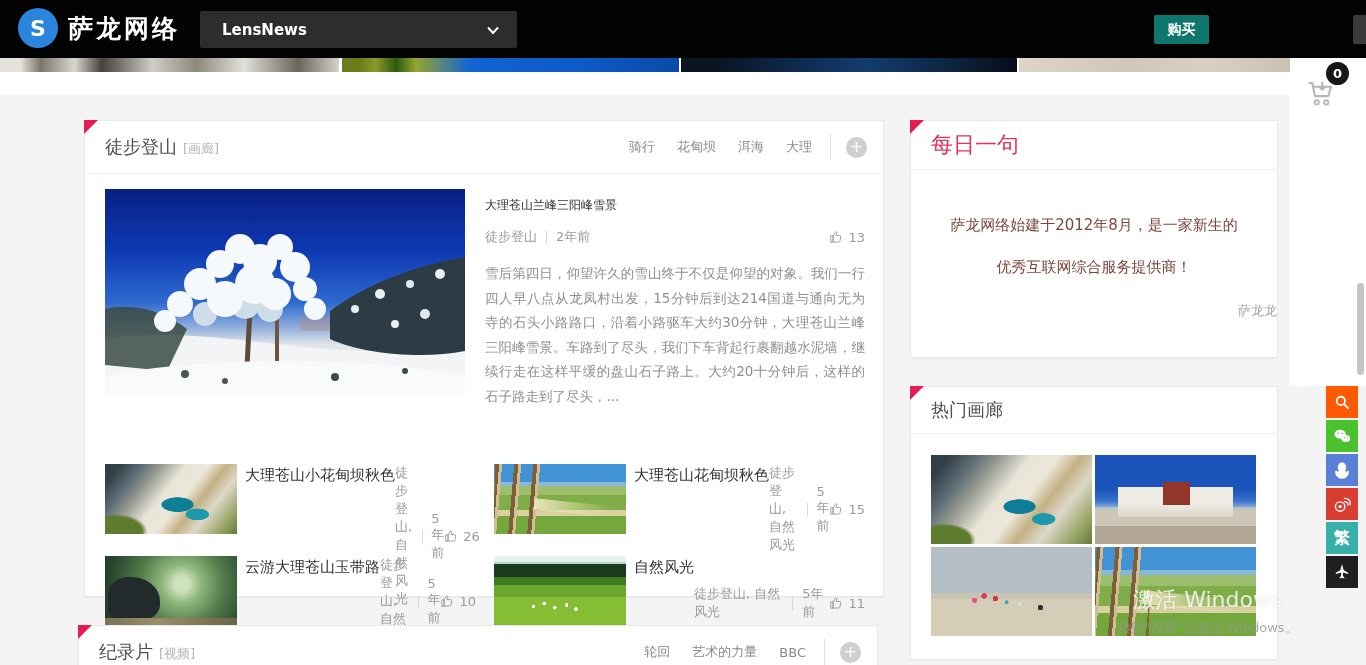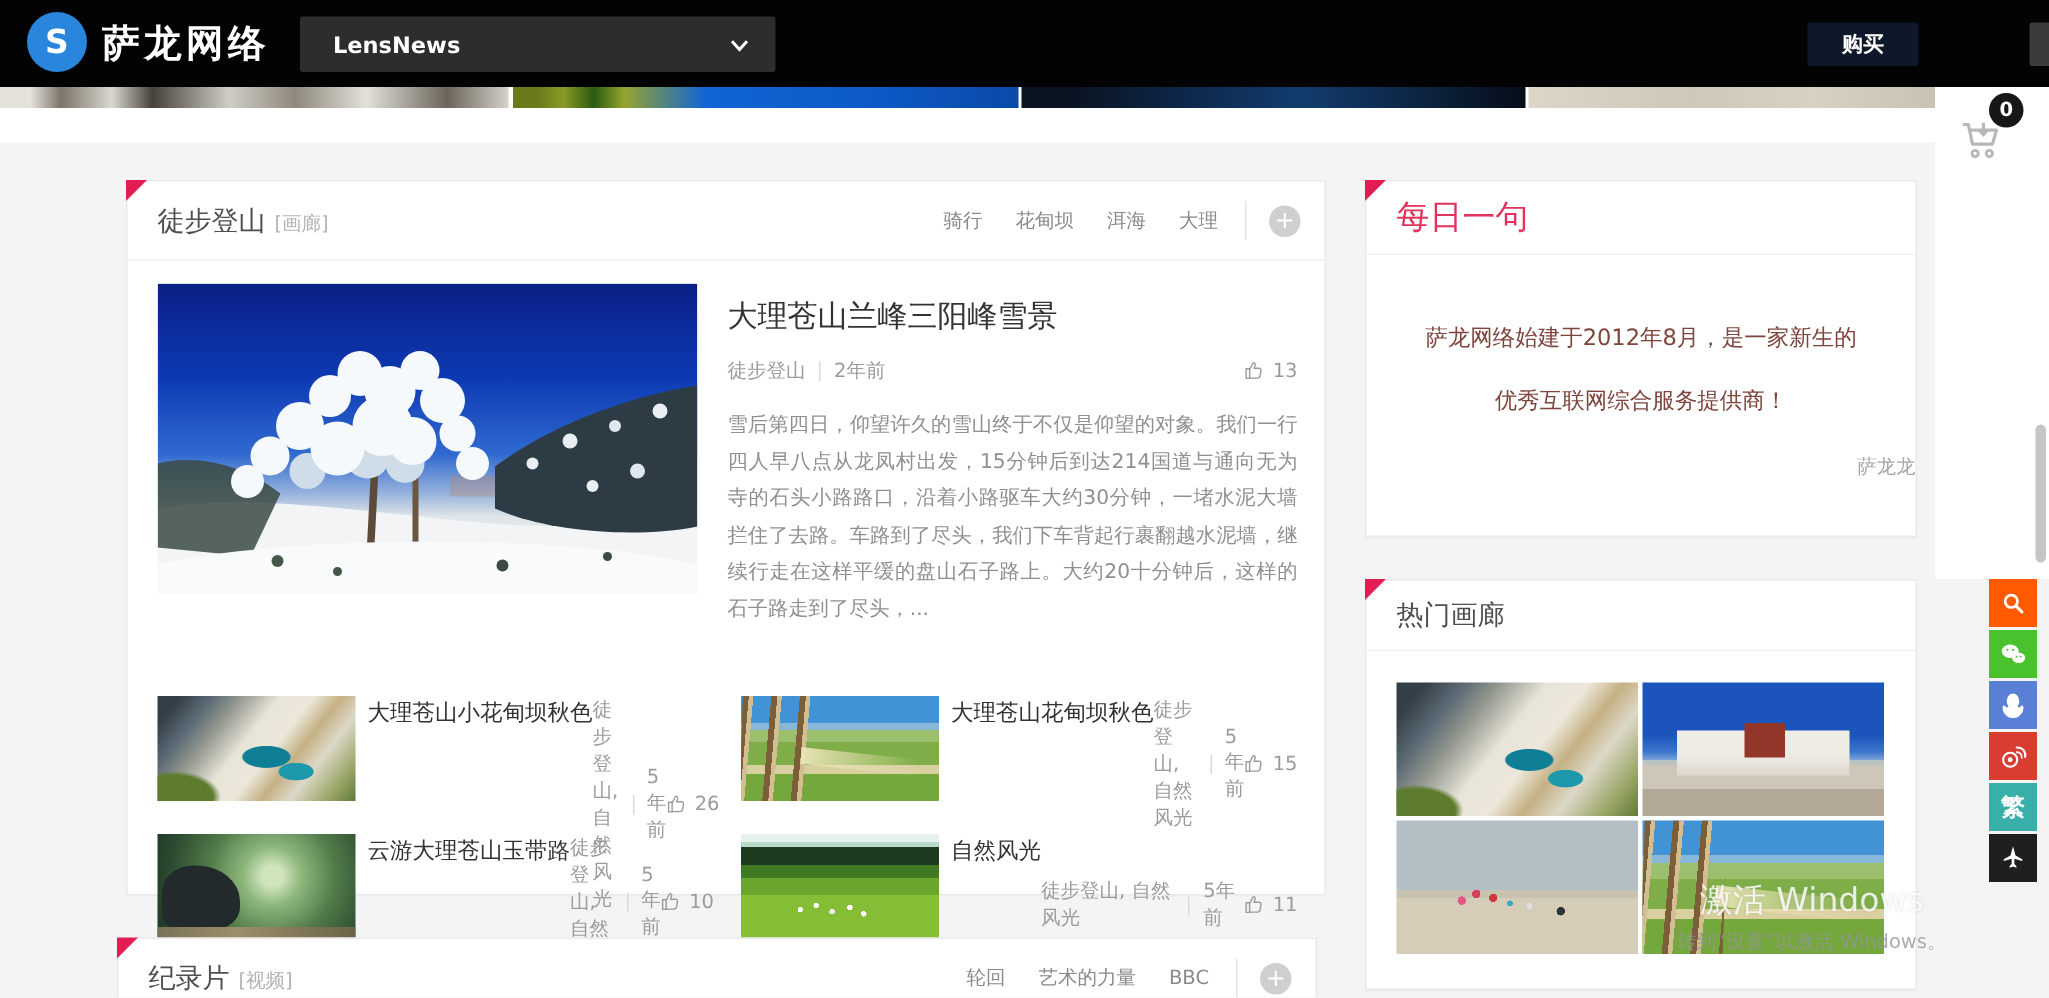--- a/index.html
+++ b/index.html
@@ -10,21 +10,21 @@
   .hdr{position:absolute;top:0;left:0;width:1366px;height:58px;background:#030303;z-index:20;}
   .logo{position:absolute;left:18px;top:8px;display:flex;align-items:center;cursor:pointer;}
   .logo-badge{width:40px;height:40px;border-radius:50%;background:#2a85dd;color:#fff;font-size:22px;font-weight:bold;
     display:flex;align-items:center;justify-content:center;}
   .logo-text{color:#fff;font-size:25px;font-weight:bold;letter-spacing:3px;margin-left:10px;}
   .nav-select{position:absolute;left:200px;top:11px;width:317px;height:37px;background:#2d2d2d;border-radius:2px;
     display:flex;align-items:center;justify-content:space-between;padding:0 16px 0 22px;box-sizing:border-box;cursor:pointer;}
   .nav-select span{color:#fff;font-size:15px;font-weight:bold;}
   .hdr-btn{position:absolute;top:15px;height:29px;border:none;border-radius:2px;color:#fff;font-size:14px;font-weight:bold;
     font-family:inherit;cursor:pointer;}
-  .btn-buy{left:1205px;width:74px;background:#0f172a;}
+  .btn-buy{left:1154px;width:55px;background:#0f766e;}
   .btn-close{left:1353px;width:64px;background:#3b3b3b;}
 
   
   .white-band{position:absolute;top:58px;left:0;width:1366px;height:37px;background:#fff;}
   .right-col{position:absolute;top:58px;left:1290px;width:76px;height:328px;background:#fff;}
   .banner{position:absolute;top:58px;left:0;height:14px;z-index:5;}
   .slide{position:absolute;top:0;height:14px;cursor:pointer;}
   .bn-1{left:0;width:339px;background:linear-gradient(90deg,#e5e2dc 0 6%,#7b7468 12%,#d9d7d0 22%,#46413a 30%,#cfcdc6 45%,#8f897c 58%,#e2e0da 72%,#6b655a 88%,#d5d2cb 100%);}
   .bn-2{left:342px;width:337px;background:linear-gradient(90deg,#6b7a1a 0 5%,#8a9a28 10%,#2a5a10 16%,#96a42e 22%,#1164d4 38%,#0d5ac8 70%,#0a4aa8 100%);}
   .bn-3{left:681px;width:336px;background:linear-gradient(90deg,#0a1422 0 10%,#0e2a4e 35%,#123c6e 55%,#0c2440 80%,#060d18 100%);}
@@ -48,21 +48,21 @@
   .vsep{width:1px;height:26px;background:#e3e3e3;margin:0 15px 0 18px;}
   .add-btn{width:21px;height:21px;border-radius:50%;background:#cfcfcf;color:#fff;font-size:16px;line-height:19px;
     text-align:center;cursor:pointer;}
 
   .card-gallery{left:84px;top:120px;width:800px;height:477px;}
   .card-gallery .card-head{height:52px;}
   .gal-body{position:relative;padding:15px 20px 0 20px;}
 
   .featured-img{position:absolute;left:20px;top:15px;width:360px;height:207px;cursor:pointer;overflow:hidden;}
   .feat-box{position:absolute;left:400px;top:15px;width:380px;height:207px;}
-  .feat-title{font-size:20px;color:#333;margin-top:8px;cursor:pointer;}
+  .feat-title{font-size:12px;color:#333;margin-top:8px;cursor:pointer;}
   .meta-row{display:flex;align-items:center;font-size:13px;color:#9b9b9b;margin-top:14px;}
   .msep{width:1px;height:13px;background:#d9d9d9;margin:0 9px;display:inline-block;}
   .like{margin-left:auto;display:flex;align-items:center;color:#9b9b9b;font-size:13px;}
   .like svg{margin-right:5px;}
   .excerpt{font-size:13.5px;color:#8f8f8f;line-height:24.6px;margin-top:15px;text-align:justify;}
 
   .items-grid{position:absolute;left:20px;top:290px;width:760px;display:grid;
     grid-template-columns:371px 371px;column-gap:18px;row-gap:22px;}
   .item{display:flex;height:70px;}
   .thumb{width:132px;height:70px;flex:0 0 132px;margin-right:8px;cursor:pointer;overflow:hidden;}
@@ -251,21 +251,21 @@
           <span>徒步登山</span>
           <span class="msep"></span>
           <span>2年前</span>
           <span class="like">
             <svg width="14" height="14" viewBox="0 0 24 24">
               <path d="M3 10 h4 v11 H3 Z M7 11 l3.5-7 c.4-.9 1.5-1.2 2.2-.6 .6.4.8 1.2.6 1.9 L12.2 9.5 H18 a2 2 0 0 1 2 2.3 l-1.1 6.4 A3 3 0 0 1 16 20.7 H7 Z" fill="none" stroke="#9a9a9a" stroke-width="1.6"></path>
             </svg>
             <span>13</span>
           </span>
         </div>
-        <div class="excerpt">雪后第四日，仰望许久的雪山终于不仅是仰望的对象。我们一行四人早八点从龙凤村出发，15分钟后到达214国道与通向无为寺的石头小路路口，沿着小路驱车大约30分钟，一堵水泥大墙拦住了去路。车路到了尽头，我们下车背起行裹翻越水泥墙，继续行走在这样平缓的盘山石子路上。大约20十分钟后，这样的石子路走到了尽头，...</div>
+        <div class="excerpt">雪后第四日，仰望许久的雪山终于不仅是仰望的对象。我们一行四人早八点从龙凤村出发，15分钟后到达214国道与通向无为寺的石头小路路口，沿着小路驱车大约30分钟，大理苍山兰峰三阳峰雪景。车路到了尽头，我们下车背起行裹翻越水泥墙，继续行走在这样平缓的盘山石子路上。大约20十分钟后，这样的石子路走到了尽头，...</div>
       </div>
 
       <div class="items-grid">
 
         <div class="item">
           <div class="thumb img img-marsh"></div>
           <div class="item-body">
             <div class="item-title">大理苍山小花甸坝秋色</div>
             <div class="meta-row">
               <span>徒步登山, 自然风光</span>

